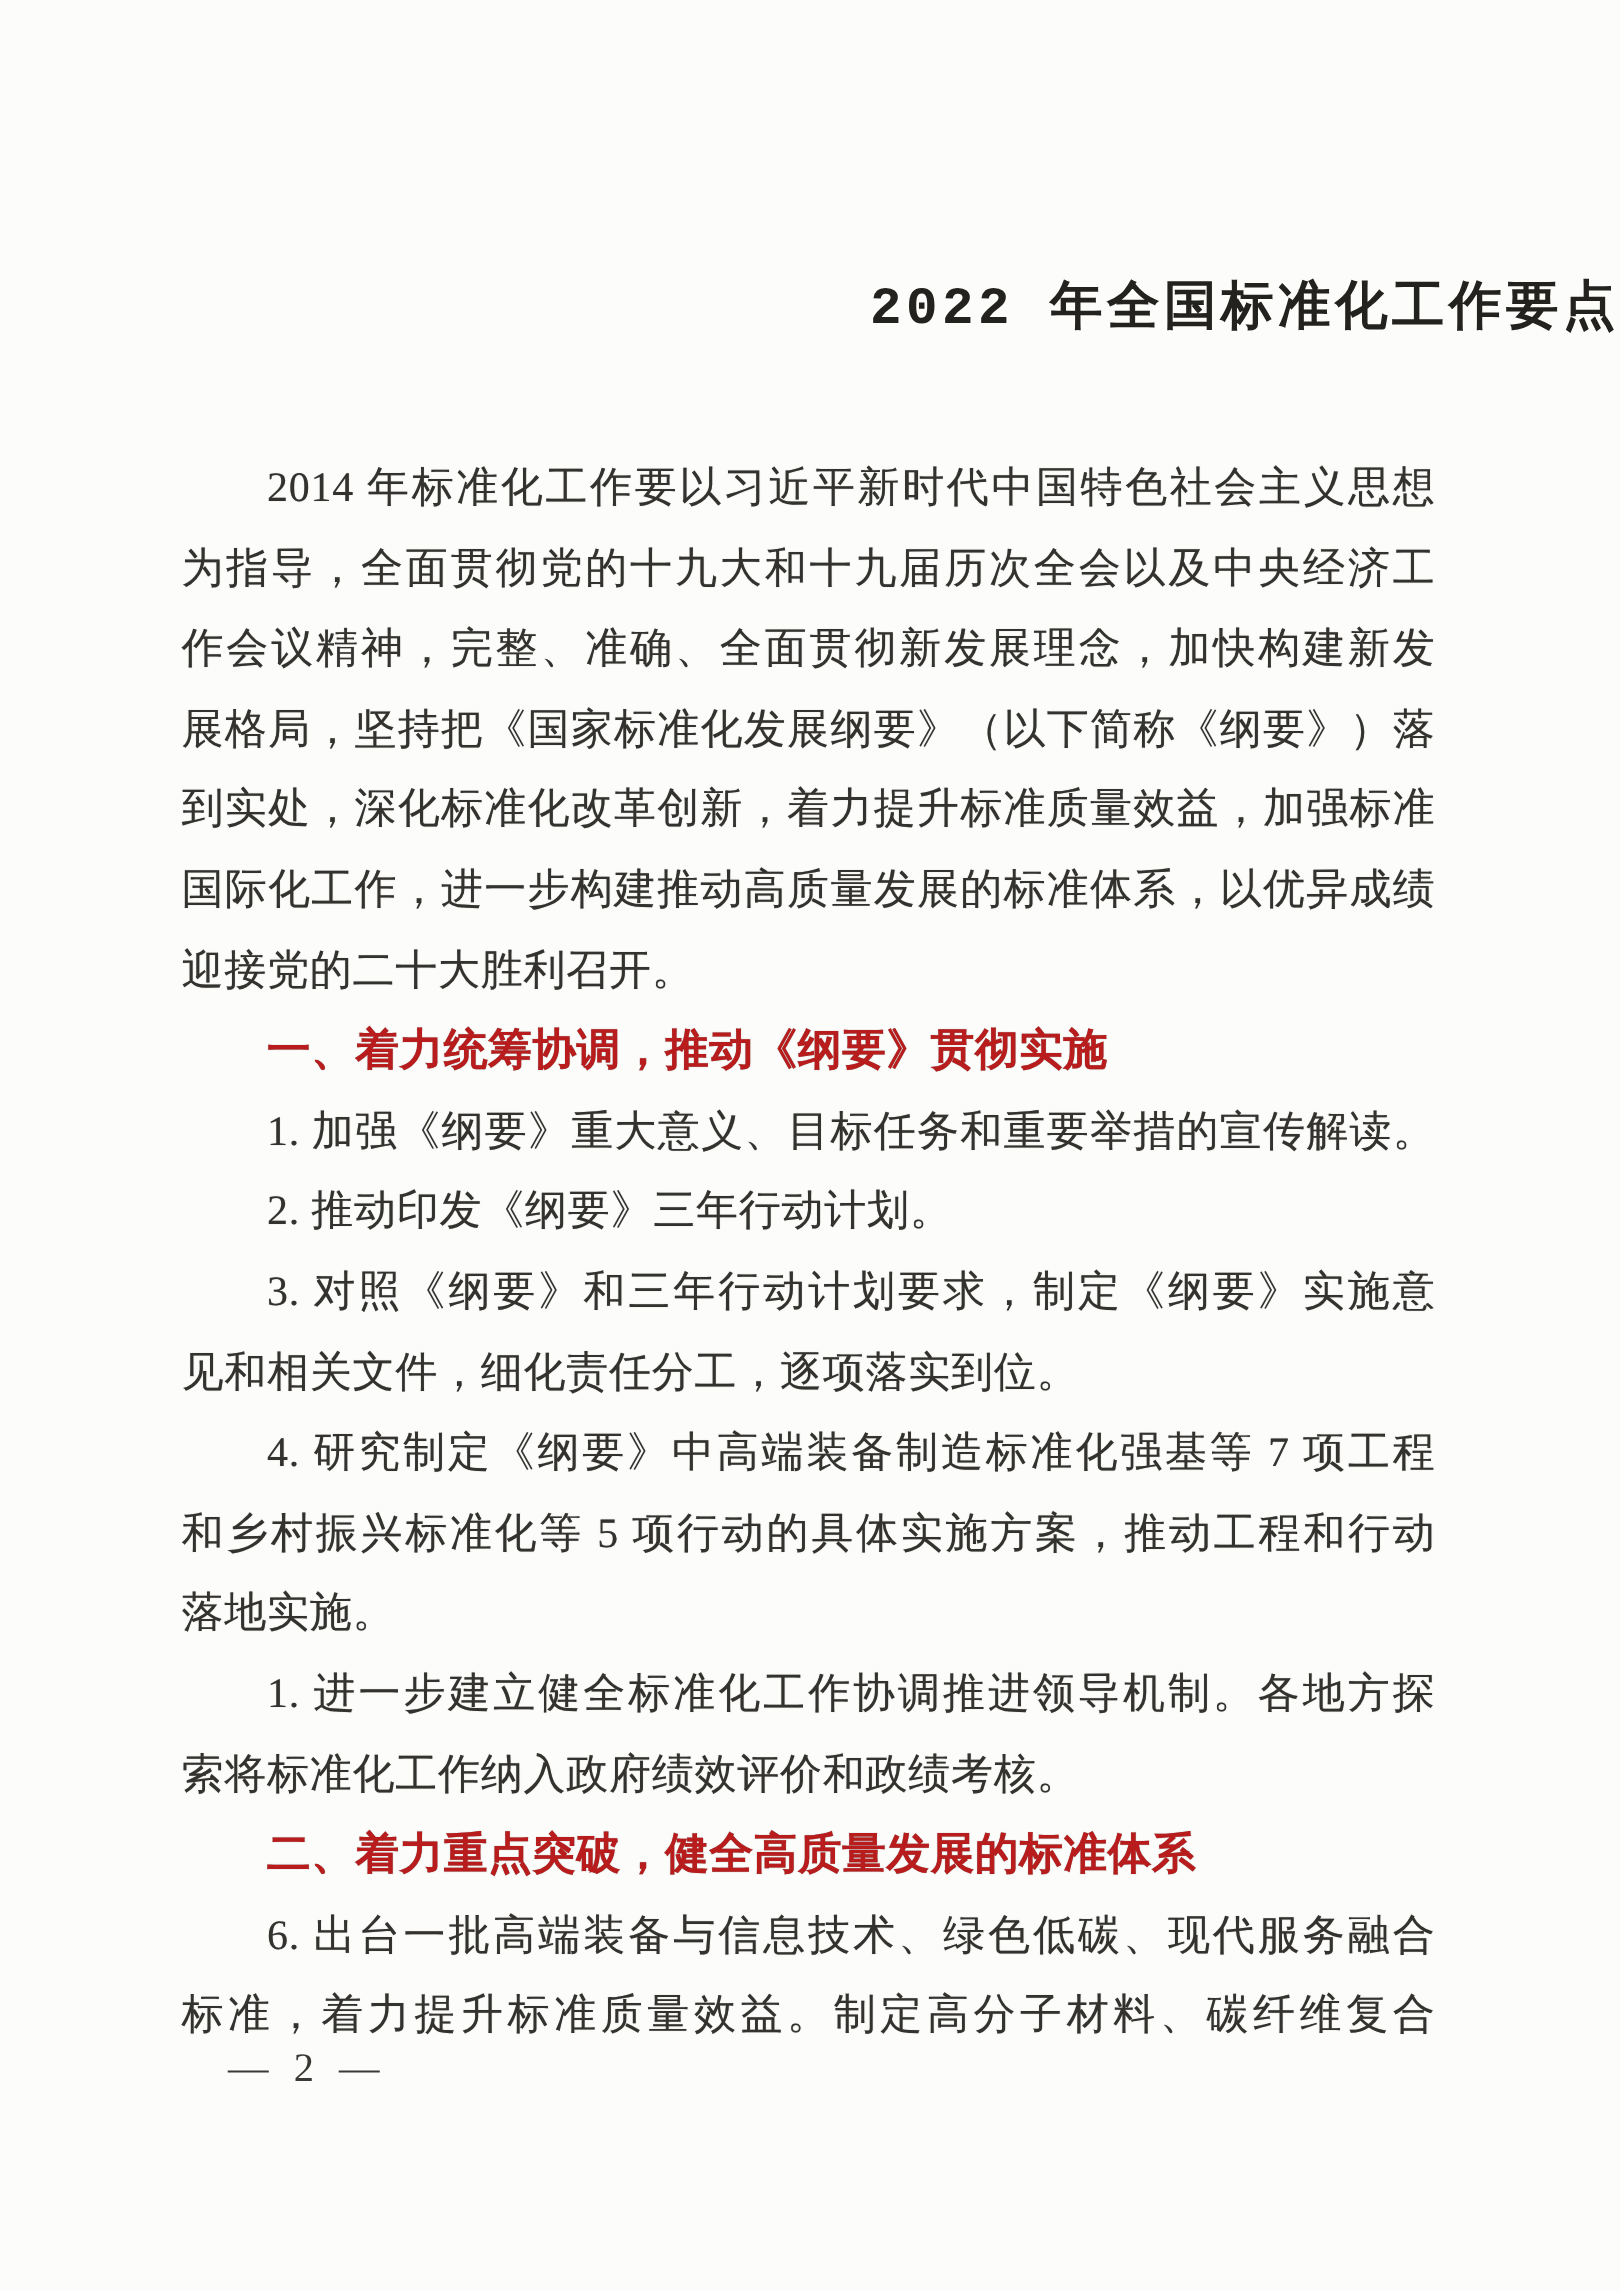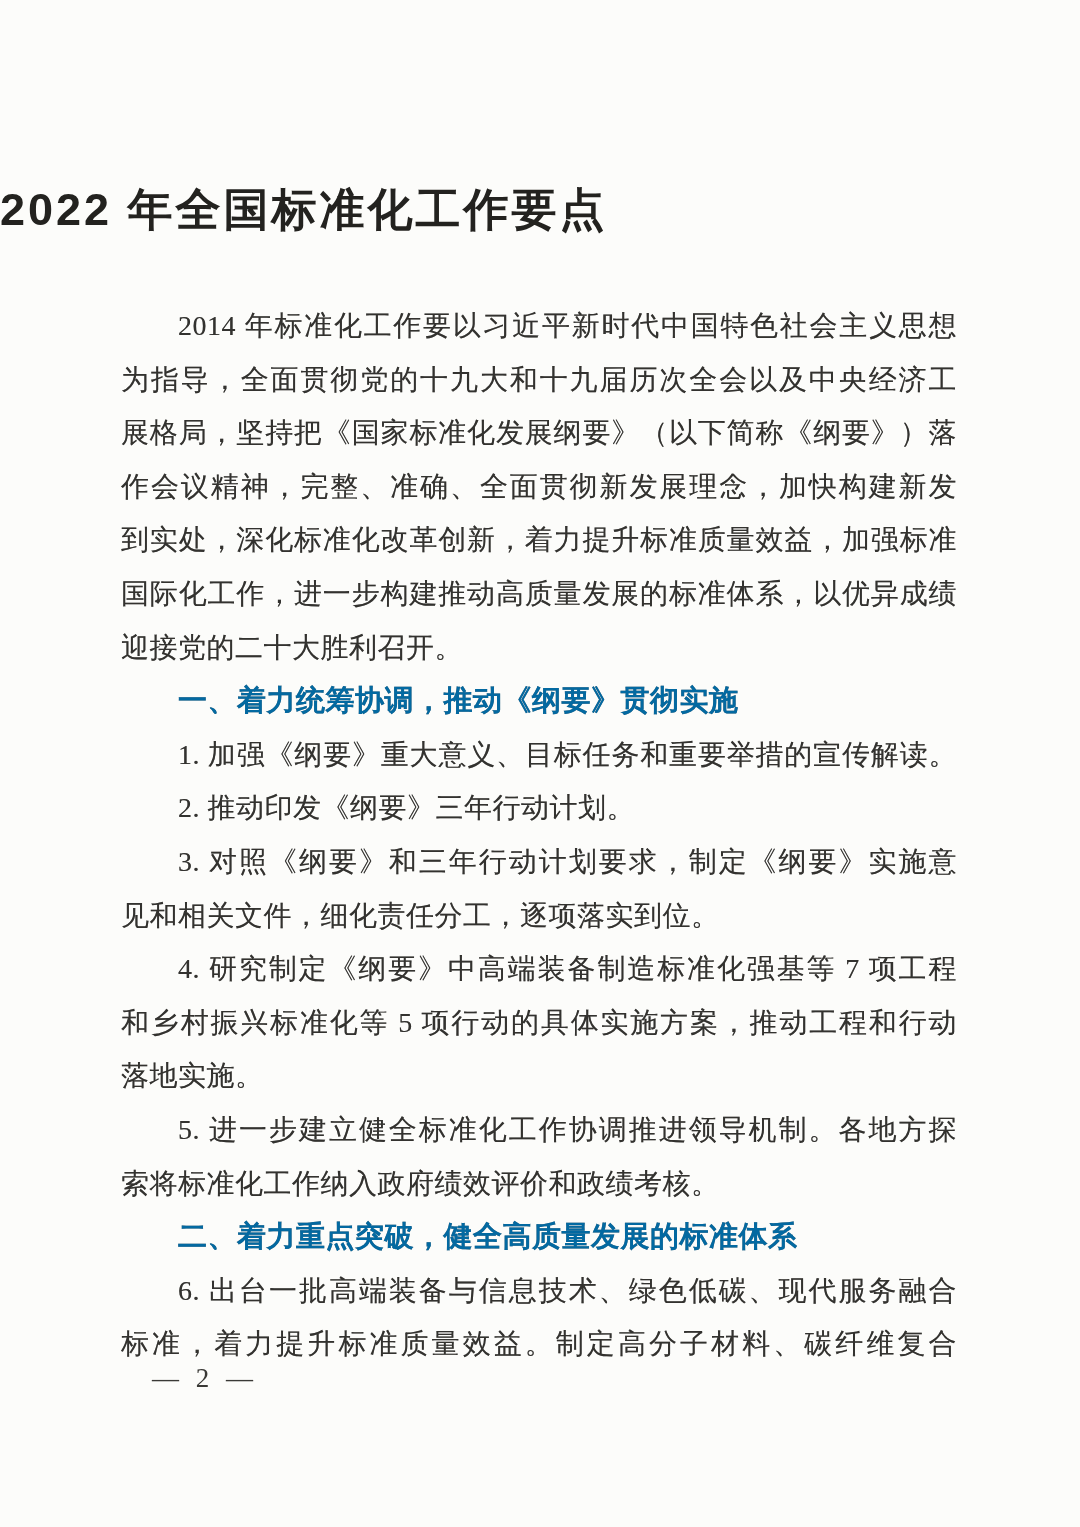--- a/index.html
+++ b/index.html
@@ -9,26 +9,26 @@
     margin:0 auto;
     background:#fcfcfa;
     overflow:hidden;
     font-family:"Liberation Serif","DejaVu Serif",serif;
     color:#2e2d2b;
   }
   .doc-title {
     position:absolute;
     top:180px; left:0; width:100%;
     margin:0;
-    text-align:left;
-    font-size:45px;
+    text-align:right;
+    font-size:35px;
     font-weight:bold;
     letter-spacing:3px;
     color:#23221f;
-    font-family:Liberation Sans, sans-serif;
+    font-family:Liberation Mono, monospace;
   }
   .doc-body {
     position:absolute;
     top:299px; left:121px;
     width:836px;
   }
   .line {
     margin:0;
     font-size:28px;
     line-height:53.6px;
@@ -39,21 +39,21 @@
   }
   .line.just {
     text-align:justify;
     text-align-last:justify;
   }
   .line.indent { text-indent:57px; }
   .line.heading {
     font-family:"Liberation Sans","DejaVu Sans",sans-serif;
     font-weight:bold;
     font-size:29px;
-    color:#0369a1;
+    color:#b91c1c;
     text-shadow:0 0 0.6px rgba(20,20,20,0.55);
   }
   .doc-footer {
     position:absolute;
     left:152px; top:1363px;
     font-size:27px;
     letter-spacing:5px;
     color:#3a3936;
   }
 </style>
@@ -61,35 +61,35 @@
 <body>
 
 <div class="page">
 
   <h1 class="doc-title">2022 年全国标准化工作要点</h1>
 
   <div class="doc-body">
 
     <p class="line indent just">2014 年标准化工作要以习近平新时代中国特色社会主义思想</p>
     <p class="line just">为指导，全面贯彻党的十九大和十九届历次全会以及中央经济工</p>
+    <p class="line just">作会议精神，完整、准确、全面贯彻新发展理念，加快构建新发</p>
     <p class="line just">展格局，坚持把《国家标准化发展纲要》（以下简称《纲要》）落</p>
-    <p class="line just">作会议精神，完整、准确、全面贯彻新发展理念，加快构建新发</p>
     <p class="line just">到实处，深化标准化改革创新，着力提升标准质量效益，加强标准</p>
     <p class="line just">国际化工作，进一步构建推动高质量发展的标准体系，以优异成绩</p>
     <p class="line">迎接党的二十大胜利召开。</p>
 
     <p class="line indent heading">一、着力统筹协调，推动《纲要》贯彻实施</p>
     <p class="line indent just">1. 加强《纲要》重大意义、目标任务和重要举措的宣传解读。</p>
     <p class="line indent">2. 推动印发《纲要》三年行动计划。</p>
     <p class="line indent just">3. 对照《纲要》和三年行动计划要求，制定《纲要》实施意</p>
     <p class="line">见和相关文件，细化责任分工，逐项落实到位。</p>
     <p class="line indent just">4. 研究制定《纲要》中高端装备制造标准化强基等 7 项工程</p>
     <p class="line just">和乡村振兴标准化等 5 项行动的具体实施方案，推动工程和行动</p>
     <p class="line">落地实施。</p>
-    <p class="line indent just">5. 进一步建立健全标准化工作协调推进领导机制。各地方探</p>
+    <p class="line indent just">1. 进一步建立健全标准化工作协调推进领导机制。各地方探</p>
     <p class="line">索将标准化工作纳入政府绩效评价和政绩考核。</p>
 
     <p class="line indent heading">二、着力重点突破，健全高质量发展的标准体系</p>
     <p class="line indent just">6. 出台一批高端装备与信息技术、绿色低碳、现代服务融合</p>
     <p class="line just">标准，着力提升标准质量效益。制定高分子材料、碳纤维复合</p>
 
   </div>
 
   <div class="doc-footer">— 2 —</div>
 

